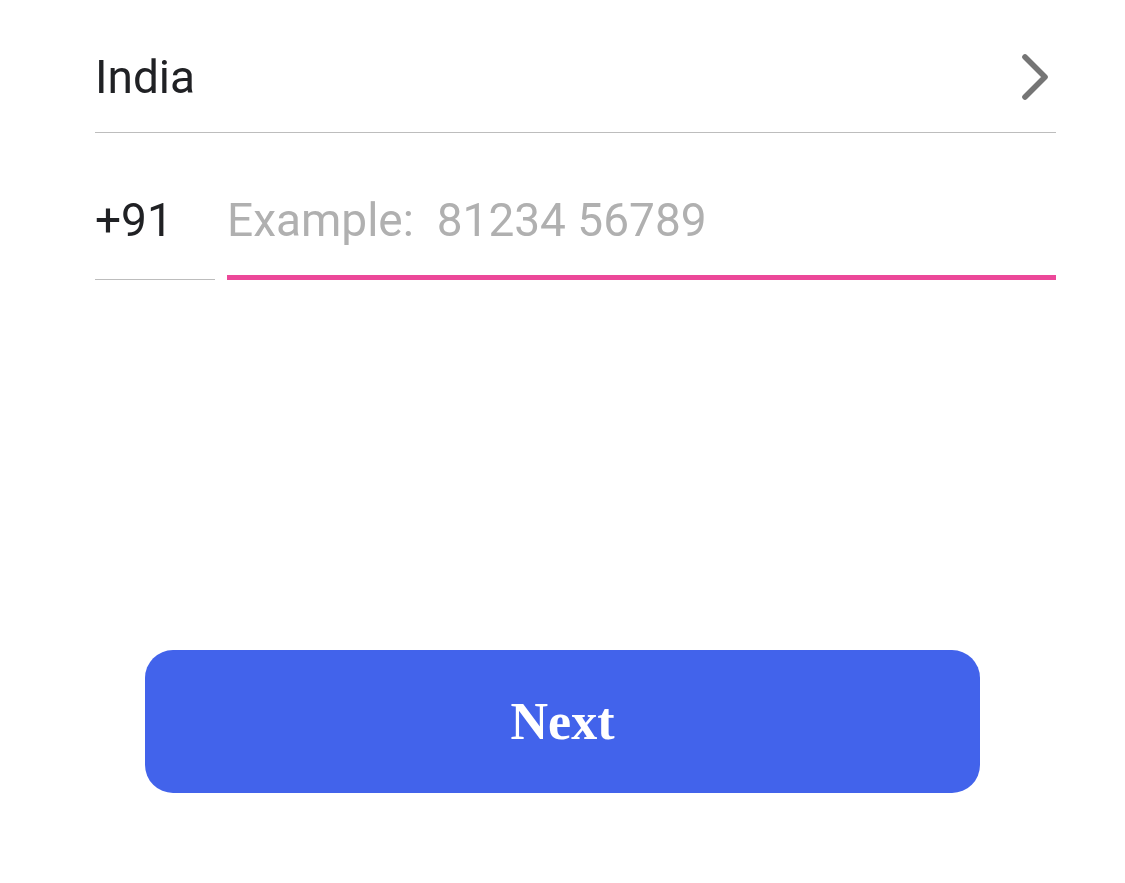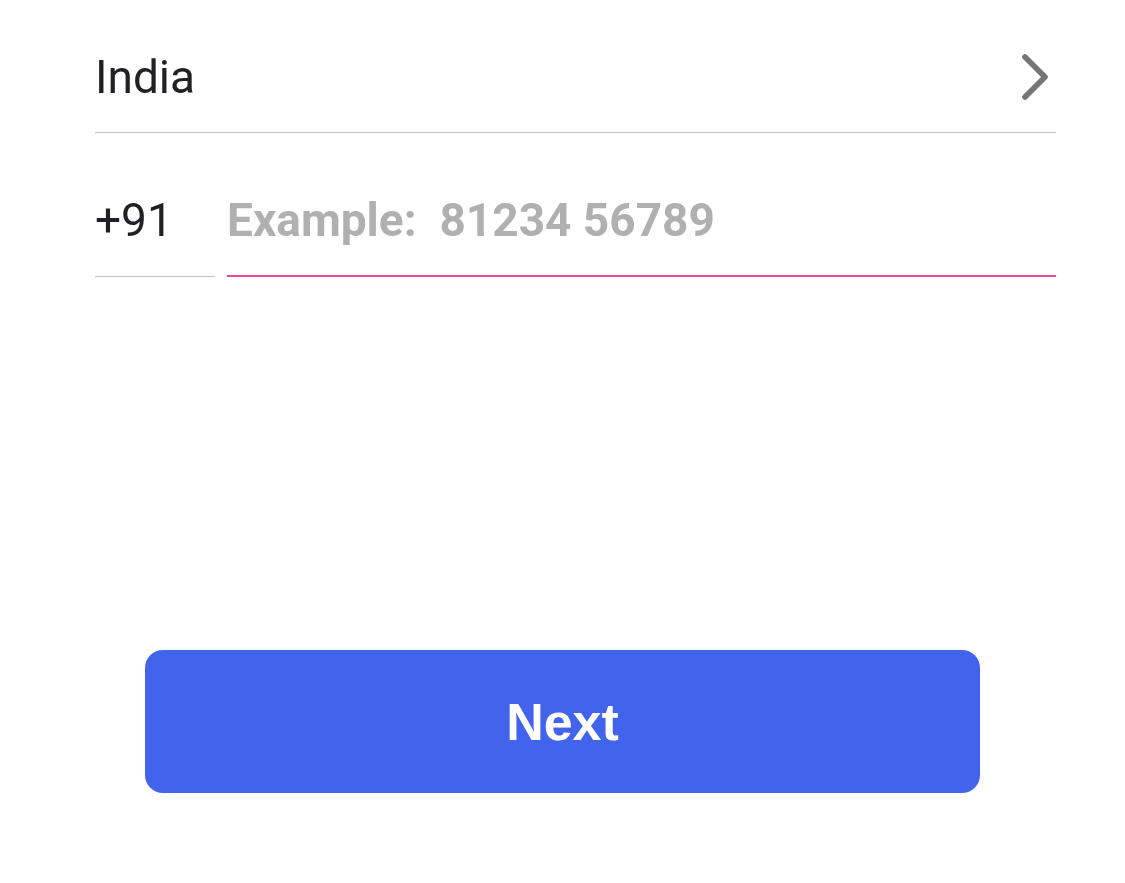--- a/index.html
+++ b/index.html
@@ -60,49 +60,49 @@
       color: #202124;
       font-weight: 400;
       border-bottom: 1px solid #bdbdbd;
       padding: 0 0 28px 0;
       width: 120px;
     }
     
     .phone-input {
       flex: 1;
       border: none;
-      border-bottom: 2px solid #ec4899;
+      border-bottom: 5px solid #ec4899;
       font-size: 46px;
-      font-weight: 700;
+      font-weight: 400;
       padding: 0 0 28px 0;
       outline: none;
       font-family: inherit;
       color: #000000;
       background: transparent;
     }
     
     .phone-input::placeholder {
       color: #b0b0b0;
     }
     
     .next-button {
       position: absolute;
       bottom: 90px;
       left: 145px;
       right: 145px;
       width: calc(100% - 290px);
       height: 143px;
       background: #4263eb;
       border: none;
-      border-radius: 18px;
+      border-radius: 28px;
       color: #ffffff;
       font-size: 52px;
       font-weight: 600;
       cursor: pointer;
-      font-family: Liberation Sans, sans-serif;
+      font-family: Liberation Serif, serif;
     }
   </style>
 </head>
 <body>
 
 <div class="container">
 
   <div class="country-row">
     <span class="country-label">India</span>
     <span class="chevron">

